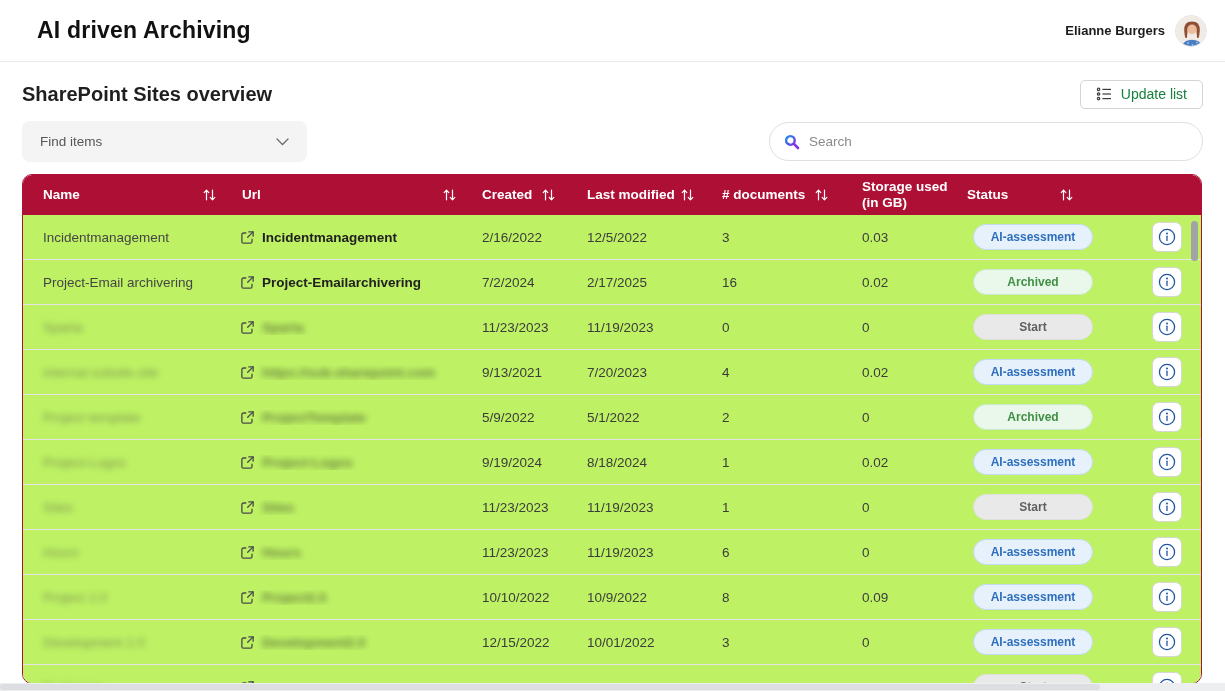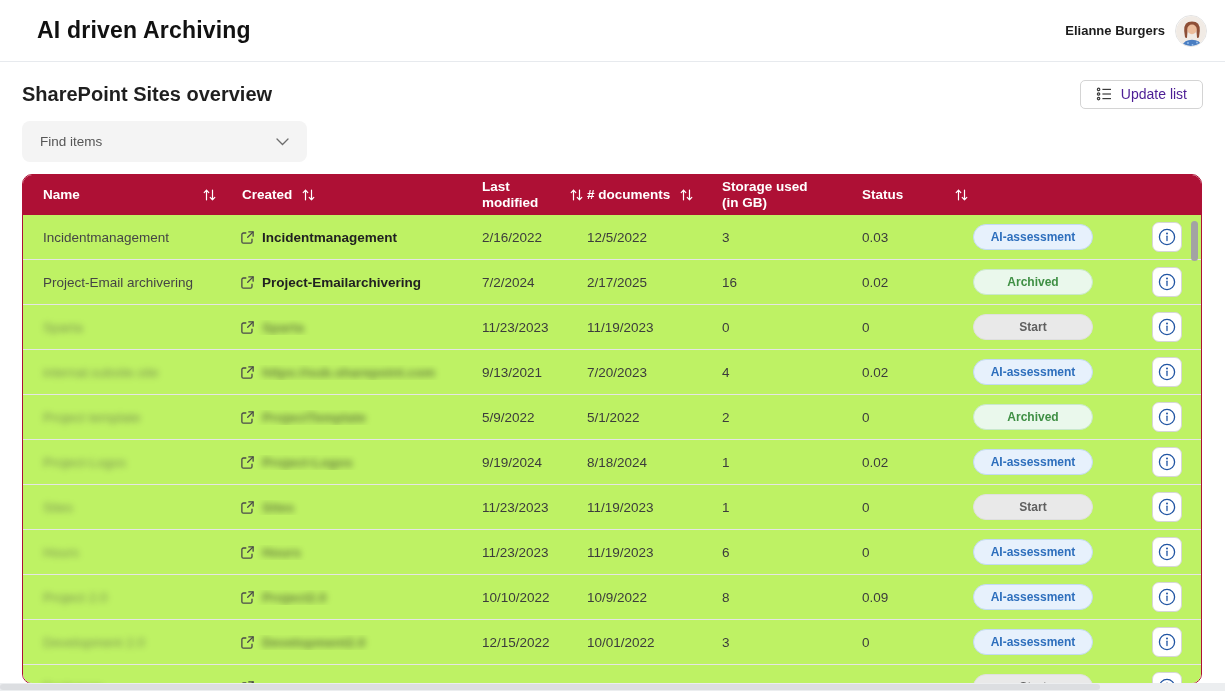--- a/index.html
+++ b/index.html
@@ -14,21 +14,21 @@
   .user-name { font-size:13px; font-weight:600; color:#1c1c1c; }
   .avatar { width:32px; height:32px; border-radius:50%; overflow:hidden; display:block;
     border:1px solid #e3e3e3; cursor:pointer; }
 
   
   .content { padding:0 22px; }
   .page-head { margin-top:16px; height:32px; display:flex; align-items:center; justify-content:space-between; }
   .page-title { font-size:20px; font-weight:700; color:#1f1f1f; }
   .update-btn { display:flex; align-items:center; gap:9px; background:#fff;
     border:1px solid #d4d4d4; border-radius:5px; height:29px; padding:0 15px;
-    font-size:14px; color:#4c1d95; cursor:pointer; font-family:inherit; }
+    font-size:14px; color:#15803d; cursor:pointer; font-family:inherit; }
 
   .controls { margin-top:11px; height:41px; display:flex; align-items:center; justify-content:space-between; }
   .dropdown { width:285px; height:41px; background:#f4f4f4; border-radius:8px;
     display:flex; align-items:center; justify-content:space-between;
     padding:0 18px; font-size:13.5px; color:#565656; cursor:pointer;text-align:right; }
   .searchbox { width:434px; height:39px; background:#fff; border:1px solid #dfdfdf;
     border-radius:20px; display:flex; align-items:center; padding:0 14px; gap:9px; }
   .searchbox input { border:none; outline:none; flex:1; font-size:13.5px;
     font-family:inherit; color:#333; background:transparent; }
   .searchbox input::placeholder { color:#8b8b8b; }
@@ -118,36 +118,62 @@
 
   <div class="controls">
     <div class="dropdown">
       <span>Find items</span>
       <span>
         <svg width="13" height="8" viewBox="0 0 13 8">
             <path d="M1 1 L6.5 6.5 L12 1" stroke="#6d6d6d" stroke-width="1.3" fill="none" stroke-linecap="round"></path>
           </svg>
       </span>
     </div>
+    <div class="searchbox">
+      <span>
+        <svg width="16" height="16" viewBox="0 0 16 16">
+          <defs>
+              <linearGradient id="sg" x1="0" y1="0" x2="1" y2="1">
+            <stop offset="0" stop-color="#1f8fe8"></stop>
+                <stop offset="1" stop-color="#7a35e8"></stop>
+          </linearGradient>
+            </defs>
+          <circle cx="6.4" cy="6.4" r="4.3" fill="none" stroke="url(#sg)" stroke-width="2.4"></circle>
+          <line x1="9.9" y1="9.9" x2="14" y2="14" stroke="#7a35e8" stroke-width="2.6" stroke-linecap="round"></line>
+        </svg>
+      </span>
+      <input type="text" placeholder="Search" style="">
+    </div>
   </div>
 
   <div class="table-wrap">
     <div class="thead trow" id="thead">
         <div class="hcell first">
           <span>Name</span>
           <span class="sort" style="margin-left: auto; margin-right: 22px;">
             <svg width="13" height="12" viewBox="0 0 13 12">
               <g stroke="#fff" stroke-width="1.2" fill="none" stroke-linecap="round" stroke-linejoin="round">
                 <path d="M3.5 1.2 V10.8 M1.2 3.6 L3.5 1.2 L5.8 3.6"></path>
                 <path d="M9.5 1.2 V10.8 M7.2 8.4 L9.5 10.8 L11.8 8.4"></path>
               </g>
             </svg>
           </span>
         </div>
         <div class="hcell">
+          <span>Url</span>
+          <span class="sort" style="margin-left: auto; margin-right: 22px;">
+            <svg width="13" height="12" viewBox="0 0 13 12">
+              <g stroke="#fff" stroke-width="1.2" fill="none" stroke-linecap="round" stroke-linejoin="round">
+                <path d="M3.5 1.2 V10.8 M1.2 3.6 L3.5 1.2 L5.8 3.6"></path>
+                <path d="M9.5 1.2 V10.8 M7.2 8.4 L9.5 10.8 L11.8 8.4"></path>
+              </g>
+            </svg>
+          </span>
+        </div>
+        <div class="hcell">
           <span>Created</span>
           <span class="sort" style="margin-left: 10px;">
             <svg width="13" height="12" viewBox="0 0 13 12">
               <g stroke="#fff" stroke-width="1.2" fill="none" stroke-linecap="round" stroke-linejoin="round">
                 <path d="M3.5 1.2 V10.8 M1.2 3.6 L3.5 1.2 L5.8 3.6"></path>
                 <path d="M9.5 1.2 V10.8 M7.2 8.4 L9.5 10.8 L11.8 8.4"></path>
               </g>
             </svg>
           </span>
         </div>

